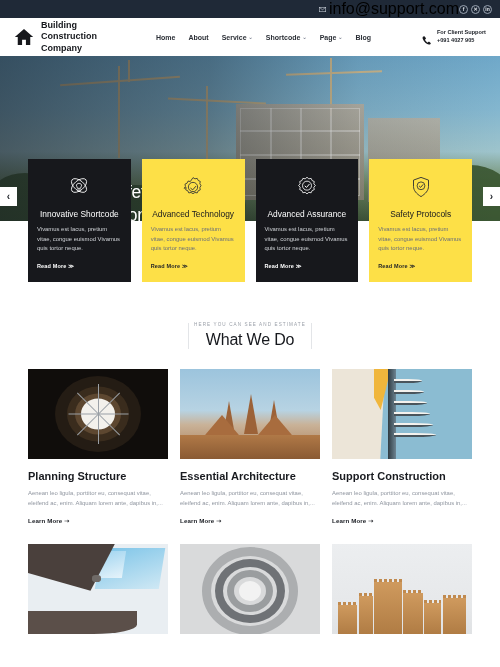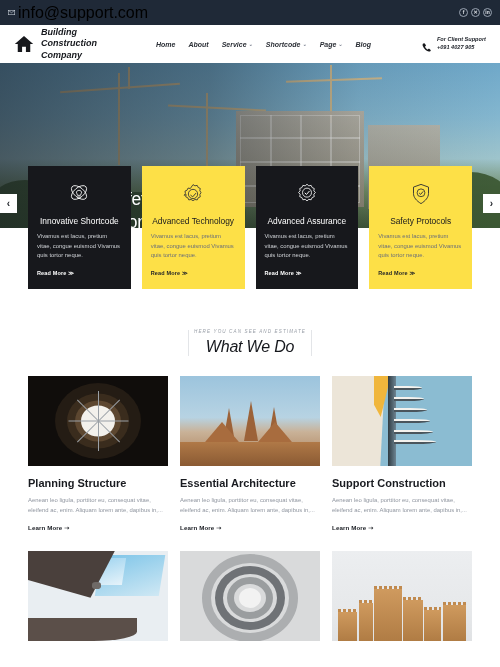--- a/index.html
+++ b/index.html
@@ -6,39 +6,39 @@
   html, body {
     width: 500px; height: 667px;
     font-family: "Liberation Sans", sans-serif;
     background: #ffffff;
     overflow: hidden;
   }
   .page { width: 500px; height: 667px; position: relative; overflow: hidden; }
 
   
   .topbar {
-    height: 25px; background: #1f2937;
-    display: flex; align-items: center; justify-content: space-between;
+    height: 18px; background: #1f2937;
+    display: flex; align-items: center; justify-content: flex-end;
     padding: 0 8px;
   }
   .topbar-left { display: flex; align-items: center; gap: 3px; }
   .tb-mail-icon { width: 7px; height: 5px; position: relative; display: inline-block; }
   .tb-mail-icon svg { display: block; }
   .socials { display: flex; gap: 3px; align-items: center; }
   .soc {
     width: 9px; height: 9px; border-radius: 50%;
     border: .7px solid #9aa4b2; color: #dfe3e8;
     display: flex; align-items: center; justify-content: center;
     font-size: 5px; font-weight: bold; line-height: 1;
   }
 
   
   .header {
     height: 38px; background: #ffffff;
-    display: flex; align-items: center; padding: 0 14px; font-style: italic;
+    display: flex; align-items: center; padding: 0 14px;
   }
   .brand { display: flex; align-items: center; gap: 7px; min-width: 128px; }
   .brand-logo { width: 20px; height: 20px; flex: none; }
   .brand-name {
     font-size: 9px; font-weight: bold; color: #16181d;
     line-height: 1.25; max-width: 90px;
   }
   .nav { display: flex; align-items: center; gap: 13px; margin-left: 14px; }
   .nav-item {
     font-size: 7px; font-weight: bold; color: #2b2f36;
@@ -110,21 +110,21 @@
   .fcard-desc { font-size: 5.9px; line-height: 1.62; }
   .fcard.dark .fcard-desc { color: #cfd2d6; }
   .fcard.light .fcard-desc { color: #6c7078; }
   .fcard-more {
     margin-top: 9px; font-size: 5.5px; font-weight: bold; letter-spacing: .15px;
   }
   .fcard.dark .fcard-more { color: #ffffff; }
   .fcard.light .fcard-more { color: #1d2026; }
 
   
-  .section-head { text-align: center; margin-top: 40px; font-style: italic; }
+  .section-head { text-align: center; margin-top: 40px; }
   .sh-kicker {
     font-size: 4.6px; letter-spacing: 1.1px; color: #9ba0a9; text-transform: uppercase;
   }
   .sh-title {
     font-size: 16px; color: #16181d; margin-top: 4px; font-weight: normal;
     letter-spacing: -.2px; position: relative; display: inline-block; padding: 0 18px;
   }
   .sh-title::before, .sh-title::after {
     content: ""; position: absolute; top: -8px; width: 1px; height: 26px; background: #e3e5e8;
   }

